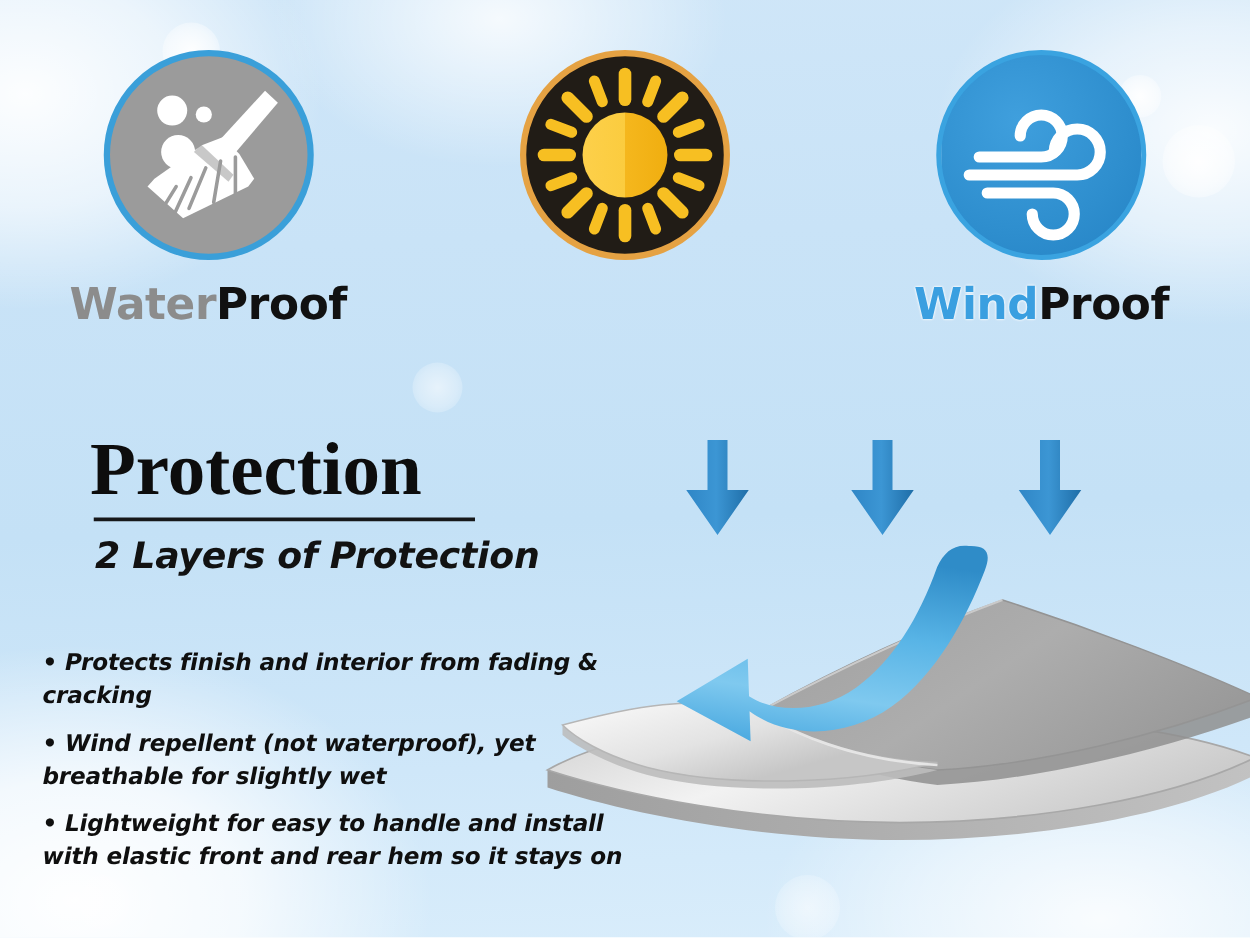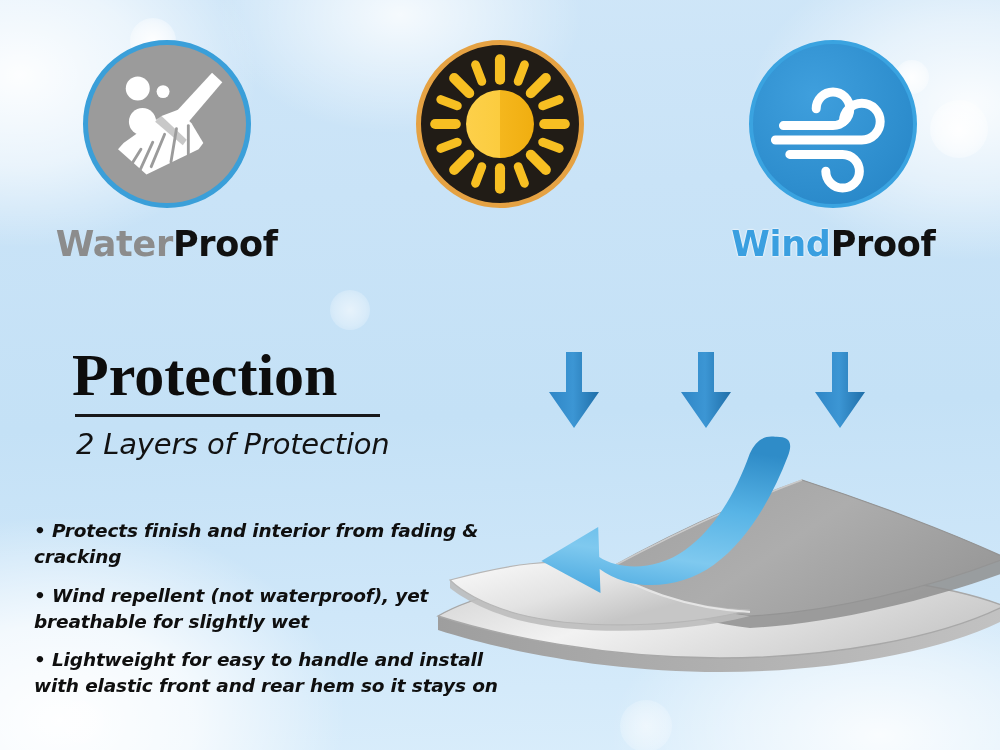--- a/index.html
+++ b/index.html
@@ -108,21 +108,21 @@
   }
   .brand-rule {
     width: 305px;
     height: 3px;
     background: #17181a;
     margin: 8px 0 10px 3px;
   }
   .brand-sub {
     font-family: "DejaVu Sans", sans-serif;
     font-style: italic;
-    font-weight: normal;
+    font-weight: bold;
     font-size: 29px;
     color: #121212;
     letter-spacing: -0.2px;
     margin-left: 4px;
   }
 
   .bullets {
     position: absolute;
     left: 34px;
     top: 518px;

